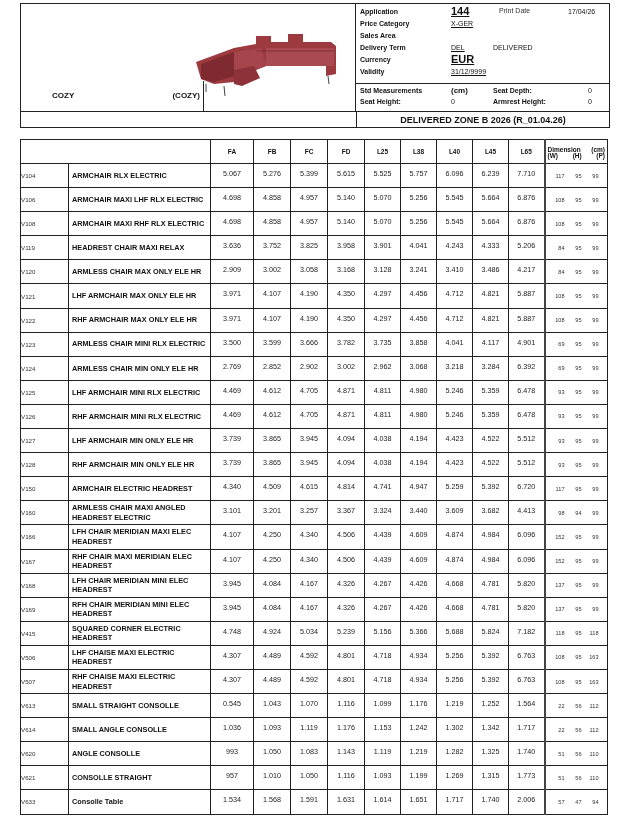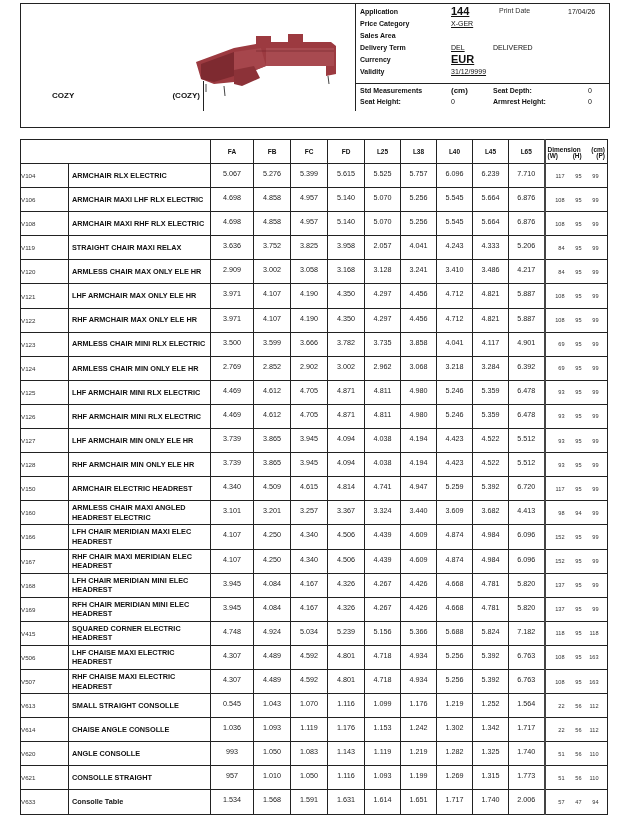--- a/index.html
+++ b/index.html
@@ -71,20 +71,23 @@
   <div class="meas-cell">
     <span class="lbl" style="left:4px;top:3px">Std Measurements</span>
     <span class="lbl" style="left:95px;top:2px;font-size:8px">(cm)</span>
     <span class="lbl" style="left:137px;top:3px">Seat Depth:</span>
     <span class="val" style="left:232px;top:3px">0</span>
     <span class="lbl" style="left:4px;top:14px">Seat Height:</span>
     <span class="val" style="left:95px;top:14px">0</span>
     <span class="lbl" style="left:137px;top:14px">Armrest Height:</span>
     <span class="val" style="left:232px;top:14px">0</span>
   </div>
+  <div class="bottom-strip">
+    <div class="zone-title">DELIVERED ZONE B 2026 (R_01.04.26)</div>
+  </div>
 </div>
 
 <table class="grid">
   <thead>
     <tr>
       <th colspan="2" style="width:190px"></th>
       <th style="width:43px">FA</th>
       <th style="width:37px">FB</th>
       <th style="width:37px">FC</th>
       <th style="width:37px">FD</th>
@@ -144,26 +147,26 @@
         <td class="num">5.140</td>
         <td class="num">5.070</td>
         <td class="num">5.256</td>
         <td class="num">5.545</td>
         <td class="num">5.664</td>
         <td class="num">6.876</td>
         <td class="dim"><span class="w">108</span><span class="h">95</span><span class="p">99</span></td>
       </tr>
       <tr>
         <td class="code">V119</td>
-        <td class="desc">STRAIGHT CHAIR MAXI RELAX</td>
+        <td class="desc">HEADREST CHAIR MAXI RELAX</td>
         <td class="num">3.636</td>
         <td class="num">3.752</td>
         <td class="num">3.825</td>
         <td class="num">3.958</td>
-        <td class="num">2.057</td>
+        <td class="num">3.901</td>
         <td class="num">4.041</td>
         <td class="num">4.243</td>
         <td class="num">4.333</td>
         <td class="num">5.206</td>
         <td class="dim"><span class="w">84</span><span class="h">95</span><span class="p">99</span></td>
       </tr>
       <tr>
         <td class="code">V120</td>
         <td class="desc">ARMLESS CHAIR MAX ONLY ELE HR</td>
         <td class="num">2.909</td>
@@ -424,21 +427,21 @@
         <td class="num">1.116</td>
         <td class="num">1.099</td>
         <td class="num">1.176</td>
         <td class="num">1.219</td>
         <td class="num">1.252</td>
         <td class="num">1.564</td>
         <td class="dim"><span class="w">22</span><span class="h">56</span><span class="p">112</span></td>
       </tr>
       <tr>
         <td class="code">V614</td>
-        <td class="desc">CHAISE ANGLE CONSOLLE</td>
+        <td class="desc">SMALL ANGLE CONSOLLE</td>
         <td class="num">1.036</td>
         <td class="num">1.093</td>
         <td class="num">1.119</td>
         <td class="num">1.176</td>
         <td class="num">1.153</td>
         <td class="num">1.242</td>
         <td class="num">1.302</td>
         <td class="num">1.342</td>
         <td class="num">1.717</td>
         <td class="dim"><span class="w">22</span><span class="h">56</span><span class="p">112</span></td>

